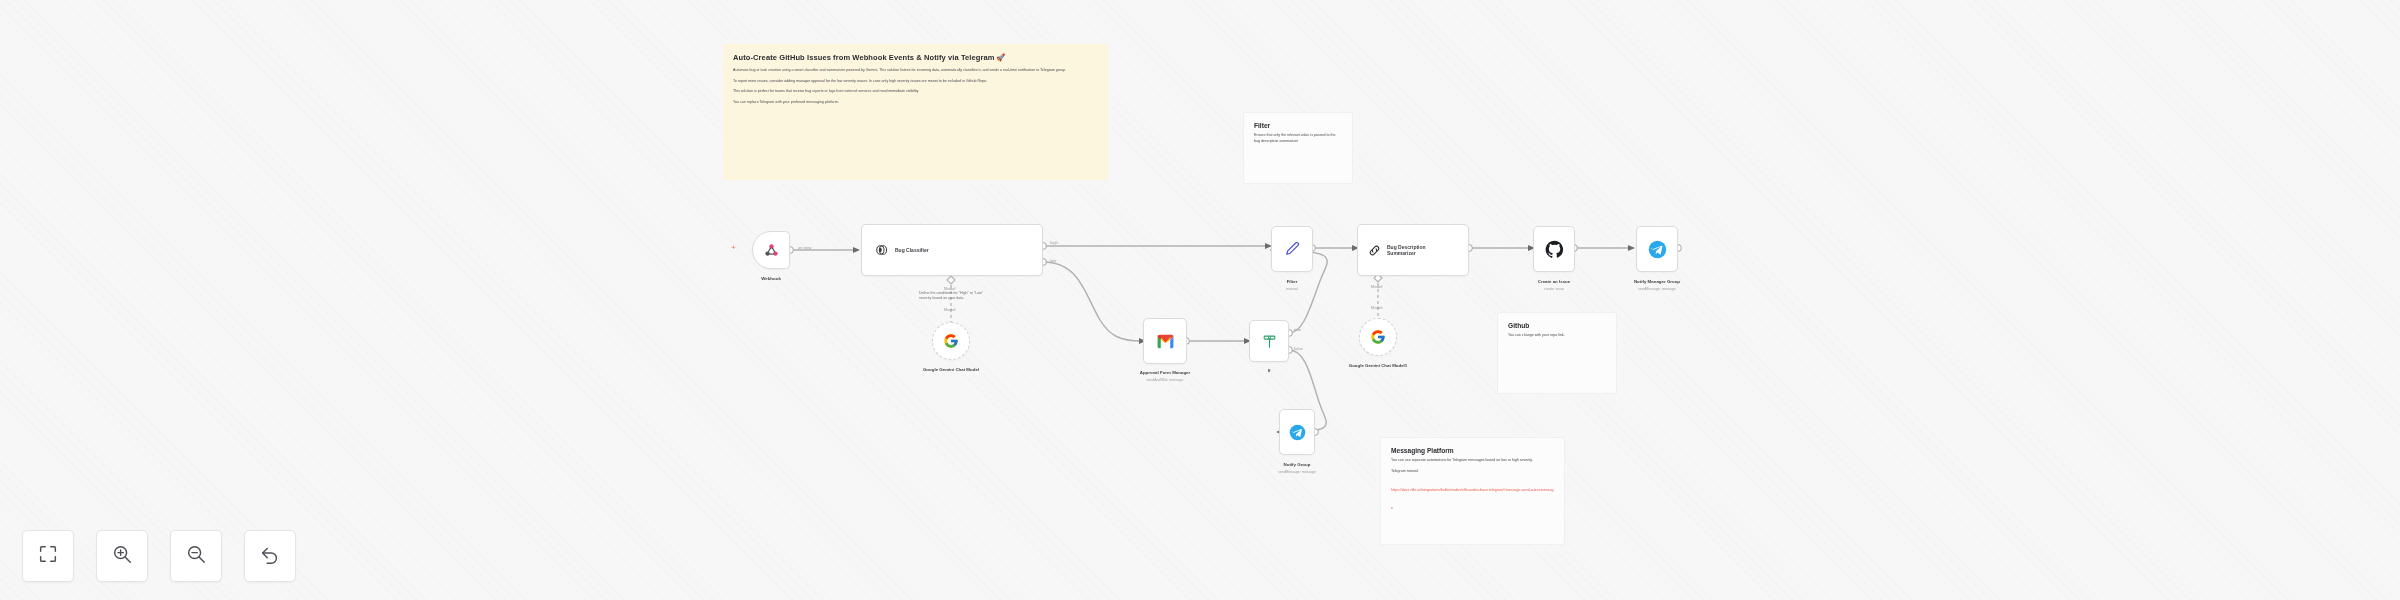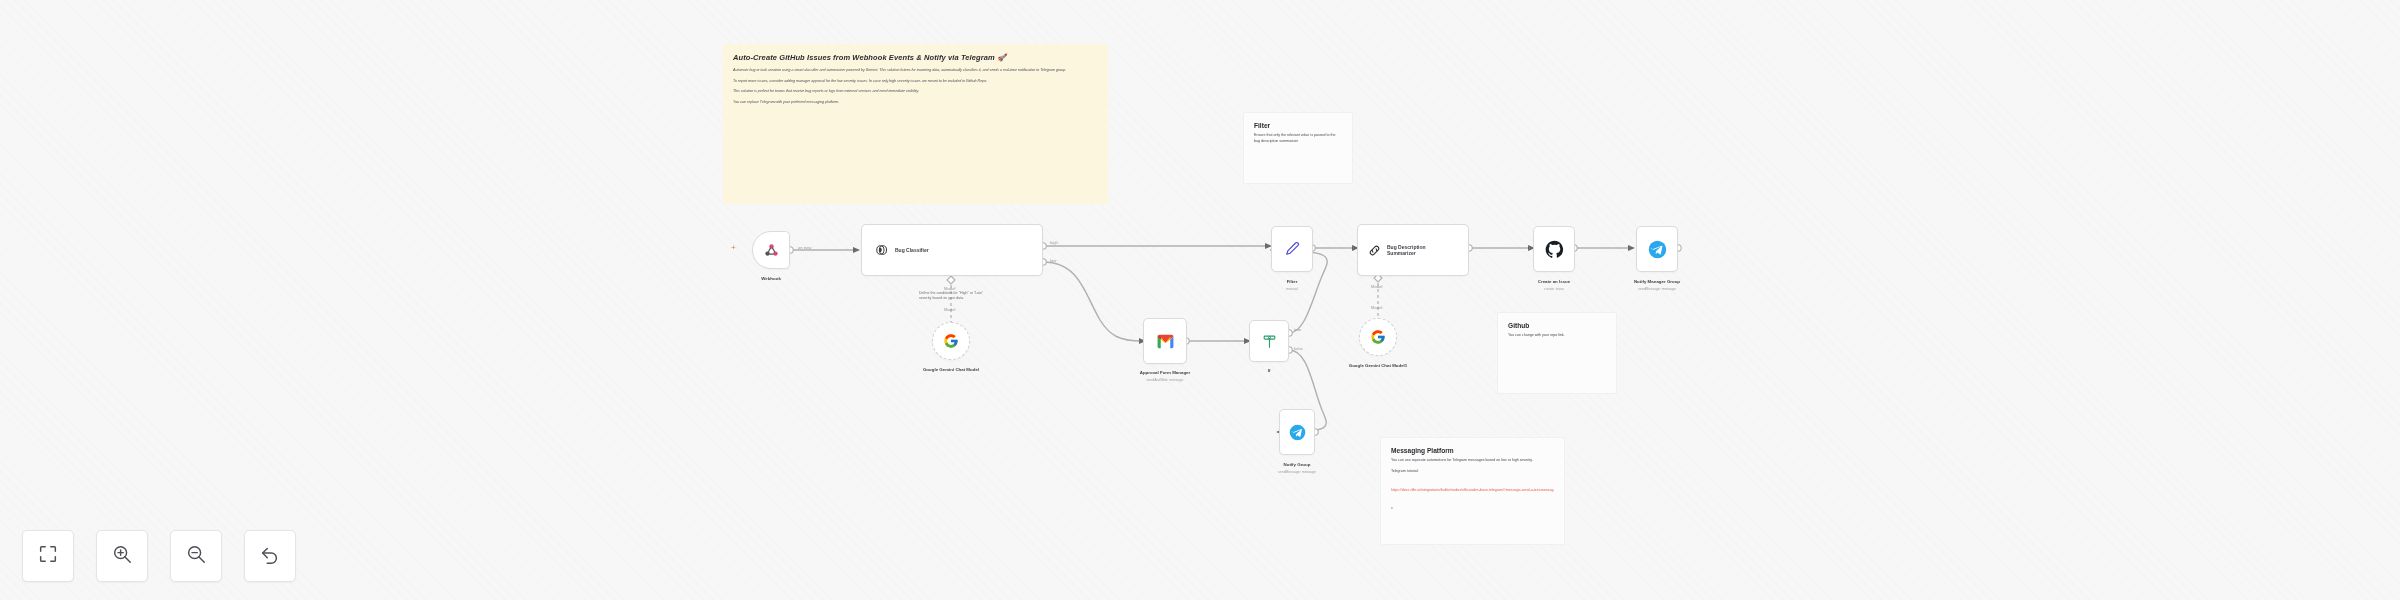--- a/index.html
+++ b/index.html
@@ -190,21 +190,21 @@
 
     <path class="edge-path" d="M 1574,248 L 1632,248"></path>
     <circle class="port-dot" cx="1574" cy="248" r="3.2"></circle>
     <polygon class="arrow-head" points="1628,245 1635,248 1628,251"></polygon>
 
     <circle class="port-dot" cx="1678" cy="248" r="3.2"></circle>
 
     <circle class="port-dot" cx="1315" cy="432" r="3.2"></circle>
   </svg>
 
-  <div class="sticky yellow" style="left:723px; top:44px; width:385px; height:160px;font-style:italic;">
+  <div class="sticky yellow" style="left:723px; top:44px; width:385px; height:136px;">
     <h2>Auto-Create GitHub Issues from Webhook Events &amp; Notify via Telegram 🚀</h2>
     <p>Automate bug or task creation using a smart classifier and summarizer powered by Gemini. This solution listens for incoming data, automatically classifies it, and sends a real-time notification to Telegram group.</p>
     <p>To report more issues, consider adding manager approval for the low severity issues. In case only high severity issues are meant to be included in Github Repo.</p>
     <p>This solution is perfect for teams that receive bug reports or logs from external services and need immediate visibility.</p>
     <p>You can replace Telegram with your preferred messaging platform.</p>
   </div>
 
   <div class="sticky white" style="left:1243px; top:112px; width:110px; height:72px;">
     <h3>Filter</h3>
     <p>Ensure that only the relevant value is passed to the bug description summarizer</p>

